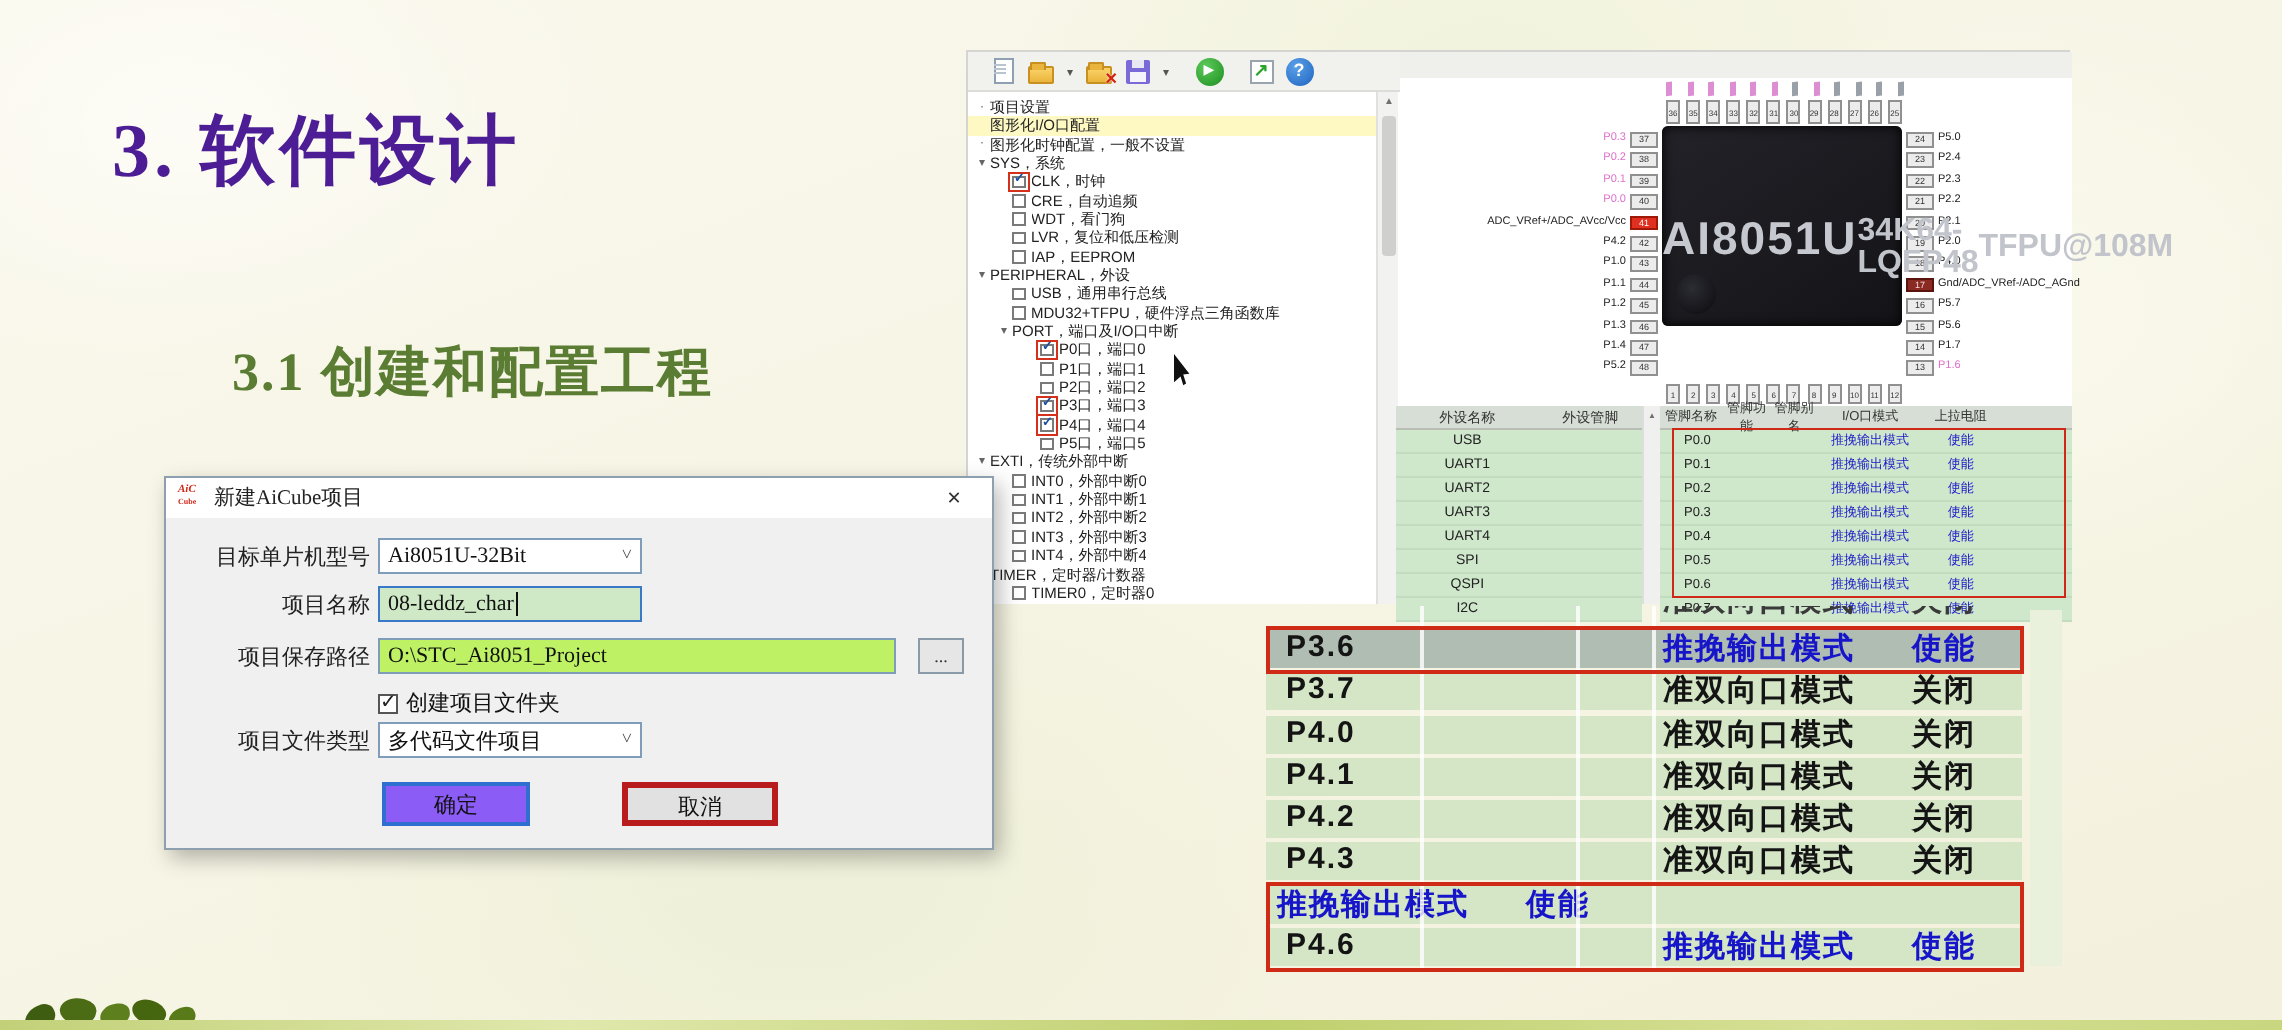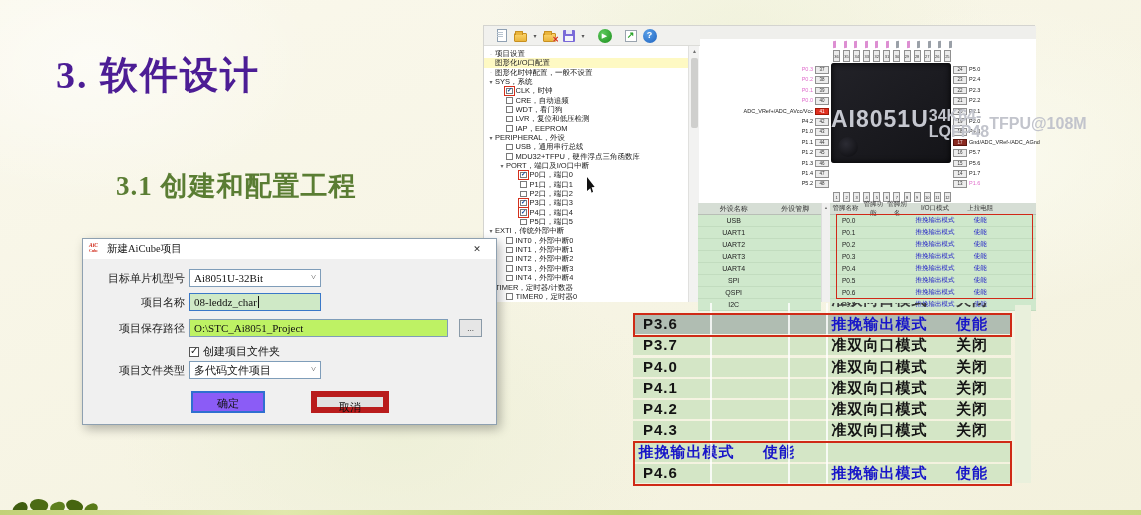--- a/index.html
+++ b/index.html
@@ -123,21 +123,21 @@
   .dlabel{width:102px;text-align:right;margin-right:4px;color:#222;flex:none;}
   .dselect{width:132px;height:18px;background:#fff;border:1px solid #7f9db9;box-sizing:border-box;display:flex;align-items:center;padding-left:4px;position:relative;}
   .dselect::after{content:"˅";position:absolute;right:4px;top:2px;font-size:9px;color:#444;}
   .dinput{height:18px;border:1px solid #7f9db9;box-sizing:border-box;display:flex;align-items:center;padding-left:4px;background:#bef264;}
   .dinput.green{width:132px;background:#cfe9c6;border-color:#3a78c8;}
   .dinput.path{width:259px;}
   .caret{width:1px;height:12px;background:#111;margin-left:1px;}
   .dbrowse{position:absolute;left:376px;width:23px;height:18px;background:#e6e6e6;border:1px solid #8a9aa8;box-sizing:border-box;text-align:center;line-height:16px;font-size:9px;color:#333;}
   .dcheck{width:10px;height:10px;border:1px solid #555;background:#fff;box-sizing:border-box;position:relative;margin-right:4px;flex:none;}
   .dcheck::after{content:"✓";position:absolute;left:0px;top:-3px;font-size:10px;color:#222;}
-  .dbtn{position:absolute;height:22px;background:#e1e1e1;border:6px solid #b91c1c;box-sizing:border-box;text-align:center;line-height:20px;font-size:11px;color:#111;}
+  .dbtn{position:absolute;height:22px;background:#e1e1e1;border:3px solid #b91c1c;box-sizing:border-box;text-align:center;line-height:20px;font-size:11px;color:#111;}
   .dbtn.ok{left:108px;top:152px;width:74px;border:2px solid #2f6fd0;background:#8b5cf6;}
   .dbtn.cancel{left:228px;top:152px;width:78px;}
 
   
   .zoomtable{left:633px;top:303px;width:400px;height:184px;z-index:4;font-weight:600;}
   .zstrip{position:absolute;left:382px;top:2px;width:16px;height:178px;background:#e9f0dc;}
   .zpartial{position:absolute;left:0;top:0;width:378px;height:9px;overflow:hidden;}
   .zpartial .inner{margin-top:-12px;position:relative;height:20px;font-size:15px;color:#3a3a3a;letter-spacing:1px;}
   .zpartial .zm{position:absolute;left:193px;width:107px;text-align:center;}
   .zpartial .zp{position:absolute;left:300px;width:78px;text-align:center;}

